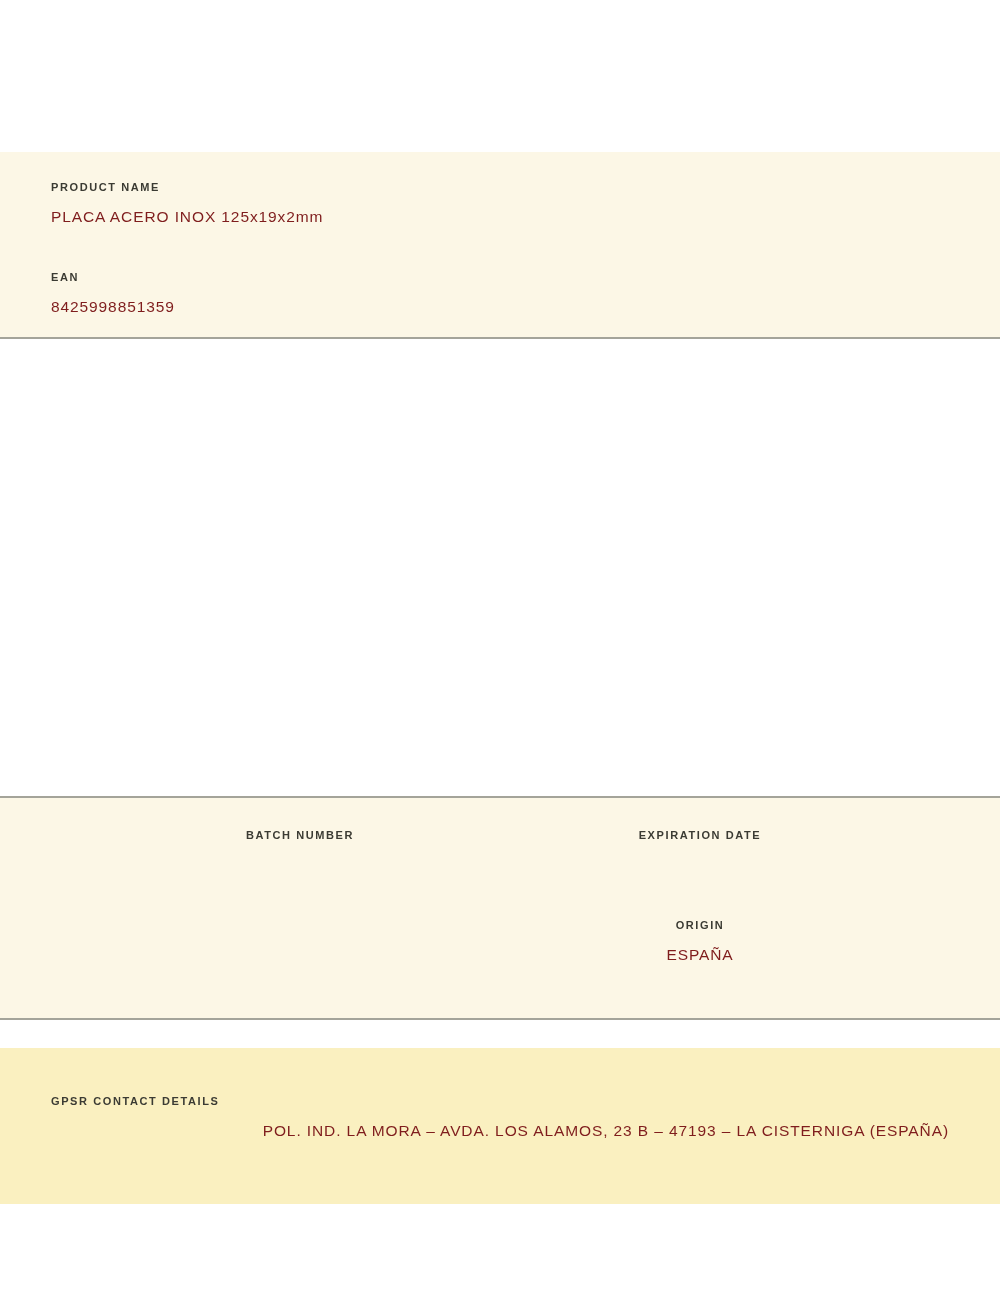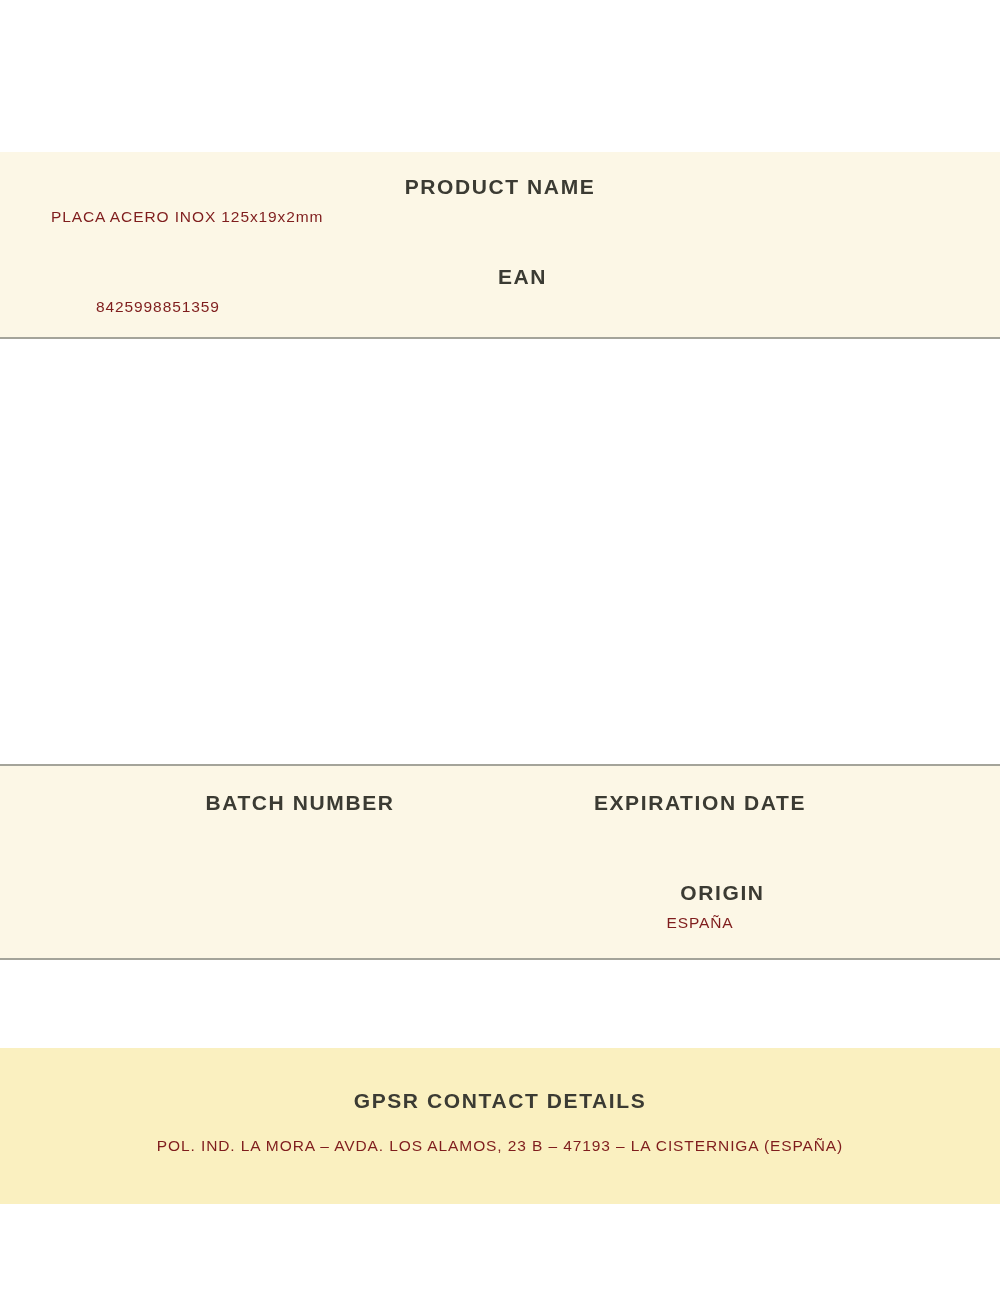--- a/index.html
+++ b/index.html
@@ -19,63 +19,62 @@
     width: 1000px;
     background: #FCF7E6;
   }
   .band-product {
     top: 152px;
     height: 187px;
     border-bottom: 2px solid #A4A49A;
     padding: 24px 51px 0 51px;
   }
   .band-batch {
-    top: 764px;
-    height: 196px;
+    top: 796px;
+    height: 224px;
     border-top: 2px solid #A4A49A;
     border-bottom: 2px solid #A4A49A;
     padding-top: 26px;
     display: flex;
     justify-content: center;
   }
   .band-gpsr {
     top: 1048px;
     height: 156px;
     background: #FAF0C0;
     padding: 42px 51px 0 51px;
   }
 
   .label {
-    font-size: 21px;
+    font-size: 11px;
     font-weight: bold;
     letter-spacing: 1.6px;
     color: #3B3B33;
     line-height: 22px;
     white-space: nowrap;
-    text-align: center;
   }
   .value {
     font-size: 15.5px;
     font-weight: normal;
     letter-spacing: 0.9px;
     color: #7f1d1d;
     line-height: 22px;
     margin-top: 8px;
     white-space: nowrap;
     min-height: 22px;
   }
-  .field-gap { margin-top: 38px; margin-left: 45px; }
+  .field-gap { margin-top: 38px; }
 
   .batch-col {
     width: 400px;
     text-align: center;
   }
   .gpsr-address {
-    text-align: center;
-    margin-top: 23px;
+    text-align: right;
+    margin-top: 8px;
   }
 </style>
 </head>
 <body>
 
 <div class="page">
 
   <section class="band band-product">
     <div>
       <div class="label">PRODUCT NAME</div>

